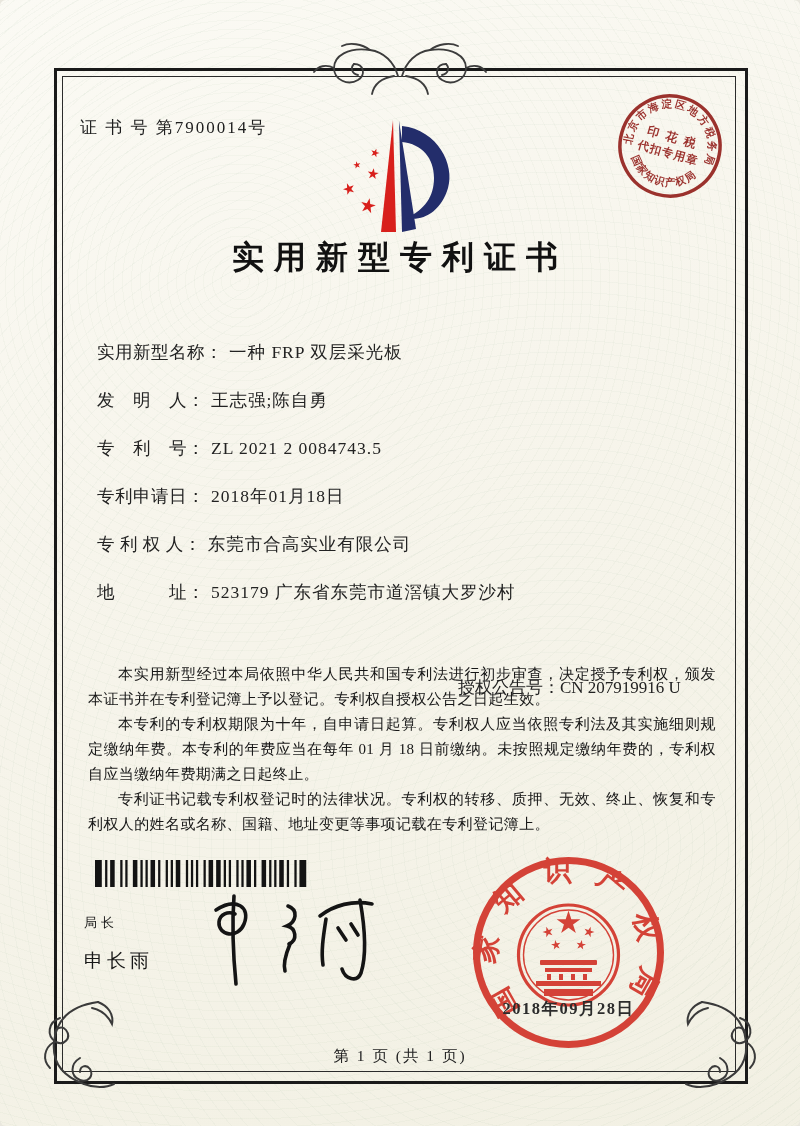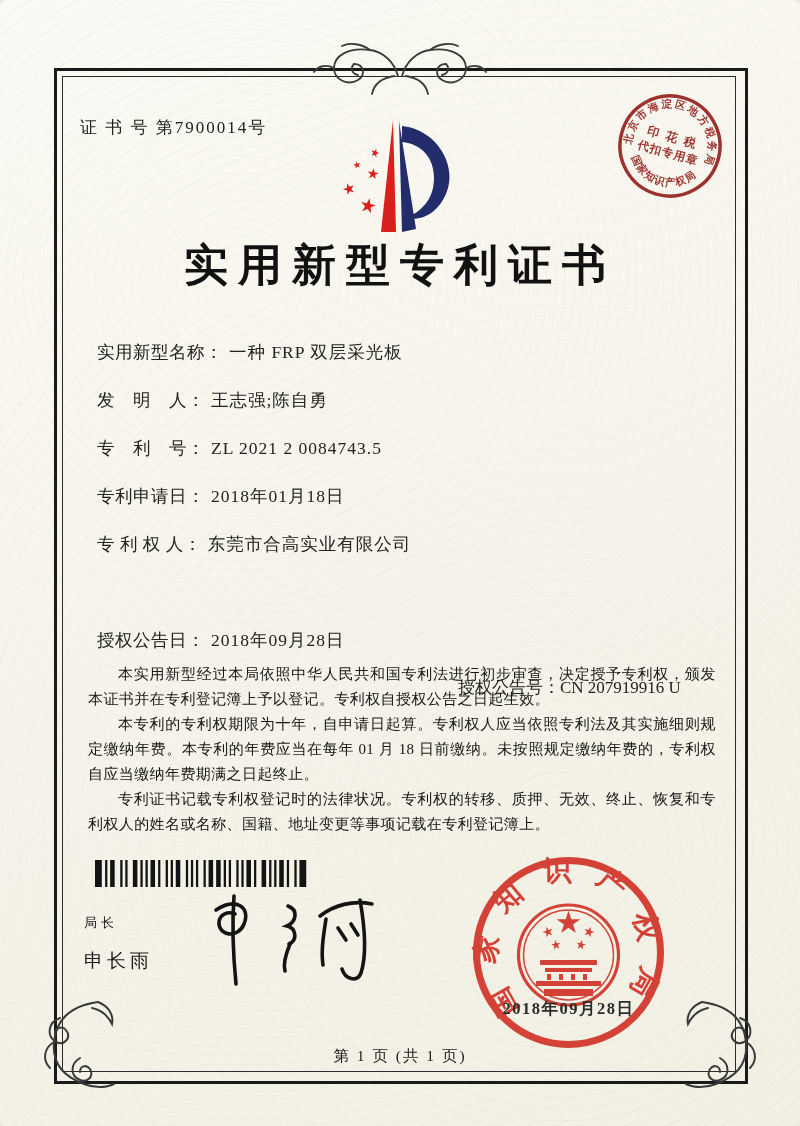--- a/index.html
+++ b/index.html
@@ -10,21 +10,21 @@
   }
   .texture{
     position:absolute;inset:0;pointer-events:none;
     background-image:
       repeating-radial-gradient(circle at 30% 25%, rgba(150,180,140,.06) 0 1px, transparent 1px 9px),
       repeating-radial-gradient(circle at 70% 75%, rgba(140,175,150,.06) 0 1px, transparent 1px 12px);
   }
   .frame-outer{position:absolute;left:54px;top:68px;width:688px;height:1010px;border:3px solid #1a1a1a;}
   .frame-inner{position:absolute;left:62px;top:76px;width:672px;height:994px;border:1px solid #2b2b2b;}
   .cert-no{position:absolute;left:80px;top:116px;font-size:17px;letter-spacing:2px;}
-  .title{position:absolute;left:0;top:236px;width:800px;text-align:center;font-size:44px;font-weight:bold;letter-spacing:10px;color:#111;}
+  .title{position:absolute;left:0;top:236px;width:800px;text-align:center;font-size:32px;font-weight:bold;letter-spacing:10px;color:#111;}
   .field{position:absolute;left:97px;font-size:17.5px;white-space:nowrap;color:#222;}
   .field .flabel{letter-spacing:.5px;}
   .field .fvalue{margin-left:6px;letter-spacing:1px;}
   .grant-no{position:absolute;left:458px;top:628px;font-size:17px;white-space:nowrap;color:#222;margin-top:48px;}
   .body-text{position:absolute;left:88px;top:662px;width:628px;font-size:15px;line-height:25px;text-align:justify;color:#161616;}
   .body-text p{margin:0;text-indent:2em;letter-spacing:.4px;}
   .barcode{position:absolute;left:95px;top:860px;width:212px;height:27px;}
   .sig-title{position:absolute;left:84px;top:914px;font-size:13px;letter-spacing:4px;color:#161616;}
   .sig-name{position:absolute;left:84px;top:948px;font-size:19px;letter-spacing:4px;color:#161616;}
   .signature-svg{position:absolute;left:192px;top:884px;}
@@ -132,22 +132,22 @@
   </div>
   <div class="field" style="top:436px">
     <span class="flabel">专　利　号：</span><span class="fvalue">ZL 2021 2 0084743.5</span>
   </div>
   <div class="field" style="top:484px">
     <span class="flabel">专利申请日：</span><span class="fvalue">2018年01月18日</span>
   </div>
   <div class="field" style="top:532px">
     <span class="flabel">专 利 权 人：</span><span class="fvalue">东莞市合高实业有限公司</span>
   </div>
-  <div class="field" style="top:628px">
-    <span class="flabel">授权公告日：</span><span class="fvalue">2018年09月28日</span>
+  <div class="field" style="top:580px">
+    <span class="flabel">地　　　址：</span><span class="fvalue">523179 广东省东莞市道滘镇大罗沙村</span>
   </div>
   <div class="grant-no">
     <span class="flabel">授权公告号：</span><span class="fvalue">CN 207919916 U</span>
   </div>
 
   <div class="body-text">
     <p>本实用新型经过本局依照中华人民共和国专利法进行初步审查，决定授予专利权，颁发本证书并在专利登记簿上予以登记。专利权自授权公告之日起生效。</p>
     <p>本专利的专利权期限为十年，自申请日起算。专利权人应当依照专利法及其实施细则规定缴纳年费。本专利的年费应当在每年 01 月 18 日前缴纳。未按照规定缴纳年费的，专利权自应当缴纳年费期满之日起终止。</p>
     <p>专利证书记载专利权登记时的法律状况。专利权的转移、质押、无效、终止、恢复和专利权人的姓名或名称、国籍、地址变更等事项记载在专利登记簿上。</p>
   </div>

